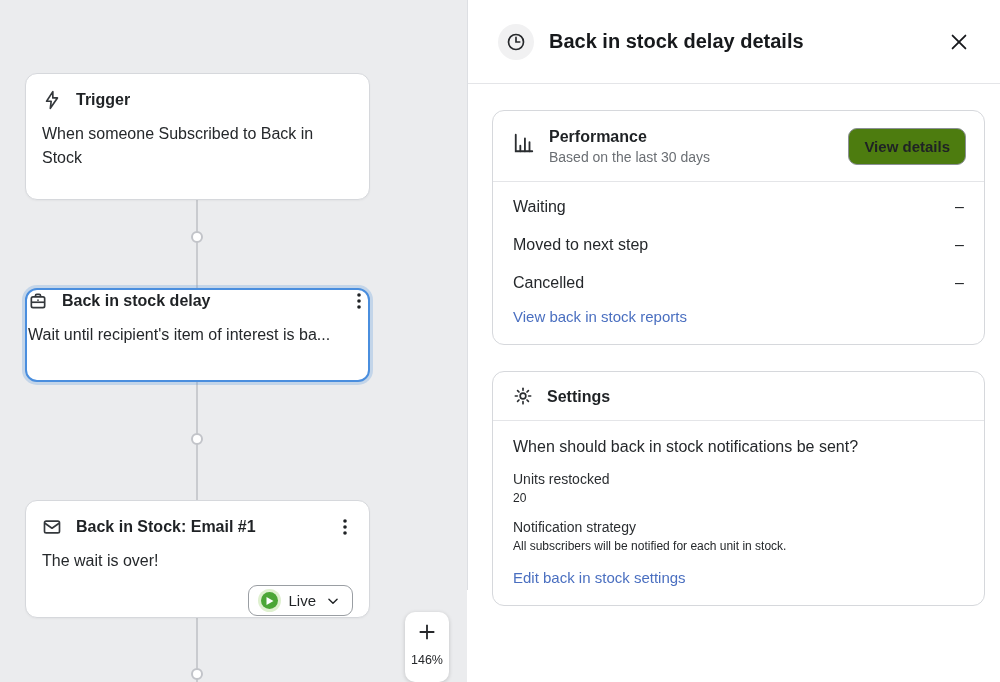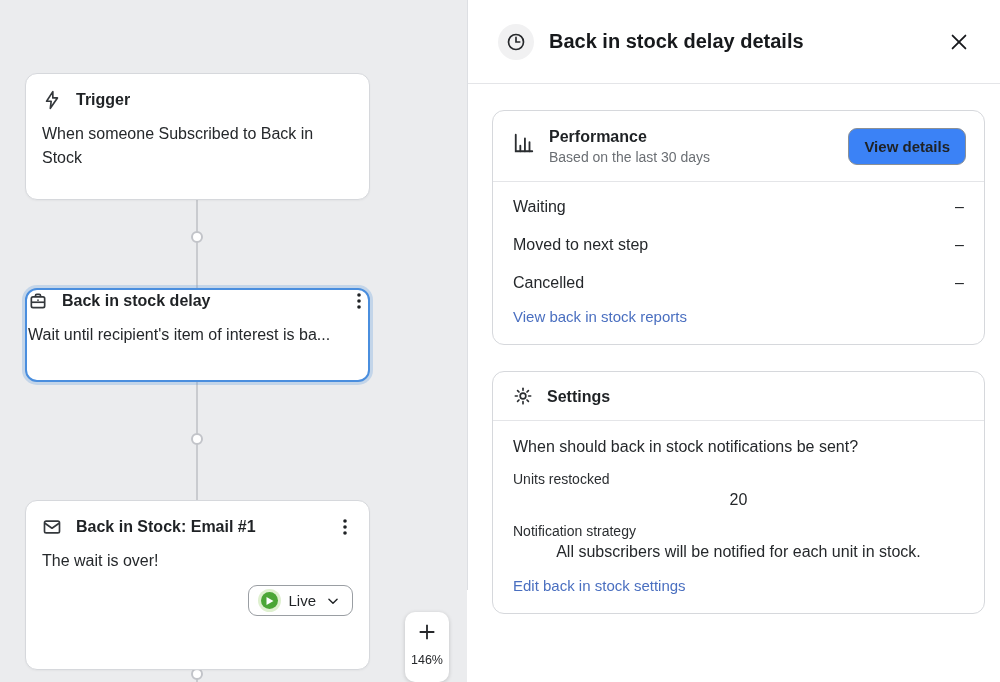--- a/index.html
+++ b/index.html
@@ -11,21 +11,21 @@
   .connector-line { position:absolute; left:196px; top:186px; width:2px; height:496px; background:#c9cbcf; }
   .connector-dot { position:absolute; width:12px; height:12px; border-radius:50%;
     background:#fff; border:2px solid #c2c4c9; left:191px; }
   .dot-1 { top:231px; } .dot-2 { top:433px; } .dot-3 { top:668px; }
 
   .node { position:absolute; left:25px; width:345px; background:#fff;
     border:1px solid #d6d8dc; border-radius:12px; padding:16px; box-shadow:0 1px 2px rgba(0,0,0,.04); }
   .node-trigger { top:73px; height:127px; }
   .node-delay { top:288px; height:94px; border:2px solid #4a8ede;
     box-shadow:0 0 0 3px rgba(104,158,222,.30); padding:1px; }
-  .node-email { top:500px; height:170px; }
+  .node-email { top:500px; height:118px; }
 
   .node-head { display:flex; align-items:center; gap:14px; margin-bottom:12px; }
   .node-title { font-size:16px; font-weight:700; color:#1f2225; flex:1 1 auto; }
   .node-body { font-size:16px; line-height:1.5; color:#25282b; }
   .node-body-nowrap { white-space:nowrap; overflow:hidden; }
   .node-icon { width:20px; height:20px; flex:0 0 auto; color:#34383c; }
   .kebab { width:16px; height:20px; display:flex; align-items:center; justify-content:center;
     cursor:pointer; flex:0 0 auto; color:#1f2225; }
 
   .email-footer { display:flex; justify-content:flex-end; margin-top:12px; }
@@ -57,41 +57,41 @@
 
   .panel-content { padding:26px 15px 0 24px; }
   .card { border:1px solid #d6d8dc; border-radius:12px; background:#fff; }
   .card + .card { margin-top:26px; }
 
   .perf-head { display:flex; align-items:center; gap:14px; padding:17px 18px 16px 20px; }
   .perf-icon { width:22px; height:22px; color:#2a2d30; flex:0 0 auto; align-self:flex-start; margin-top:4px; }
   .perf-titles { flex:1 1 auto; }
   .card-title { font-size:16px; font-weight:700; color:#1f2225; }
   .card-subtitle { font-size:14px; color:#6b6f74; margin-top:3px; }
-  .view-details-btn { background:#3b82f6; border:1px solid #8b9095; border-radius:9px;
+  .view-details-btn { background:#4d7c0f; border:1px solid #8b9095; border-radius:9px;
     padding:9px 15px; font-size:15px; font-weight:600; color:#1f2225; cursor:pointer;
     font-family:"Liberation Sans", sans-serif; }
   .card-divider { border-top:1px solid #e4e5e8; }
 
   .stat-rows { padding:6px 0 0 0; }
   .stat-row { display:flex; align-items:center; justify-content:space-between;
     padding:10px 20px; }
   .stat-label { font-size:16px; color:#25282b; }
   .stat-value { font-size:16px; color:#1f2225; }
   .card-link { display:inline-block; font-size:15px; color:#4a6fc0; text-decoration:none;
     cursor:pointer; }
   .perf-link-row { padding:6px 20px 18px 20px; }
 
   .settings-head { display:flex; align-items:flex-end; gap:14px; padding:14px 20px; }
   .settings-icon { width:20px; height:20px; color:#2a2d30; flex:0 0 auto; }
   .settings-body { padding:17px 20px 18px 20px; }
   .settings-question { font-size:16px; color:#25282b; margin-bottom:15px; }
   .field { margin-bottom:14px; }
   .field-label { font-size:14px; color:#2b2e31; }
-  .field-value { font-size:16px; color:#25282b; margin-top:4px;text-align:center; }
+  .field-value { font-size:12px; color:#25282b; margin-top:4px; }
   .settings-link-row { margin-top:16px; }
 </style>
 </head>
 <body>
 
 <div class="canvas">
   <div class="connector-line"></div>
   <div class="connector-dot dot-1"></div>
   <div class="connector-dot dot-2"></div>
   <div class="connector-dot dot-3"></div>

